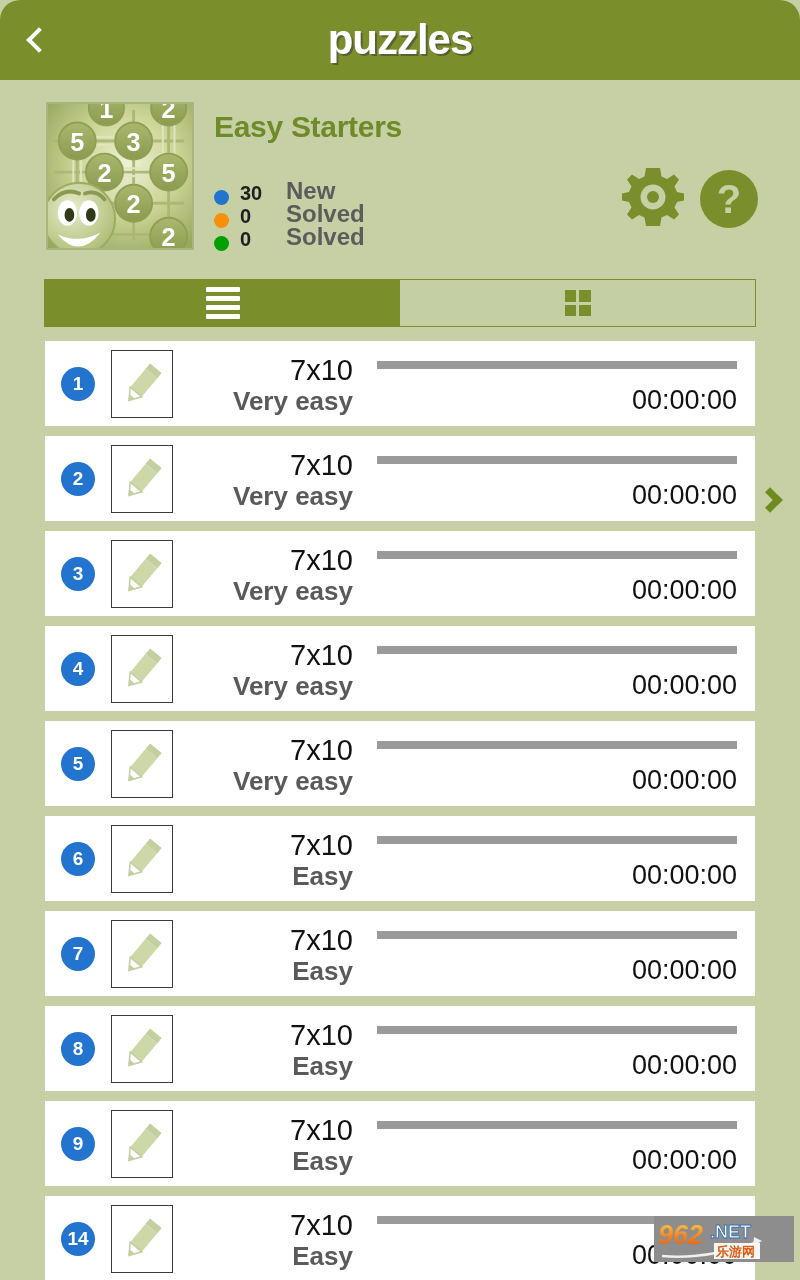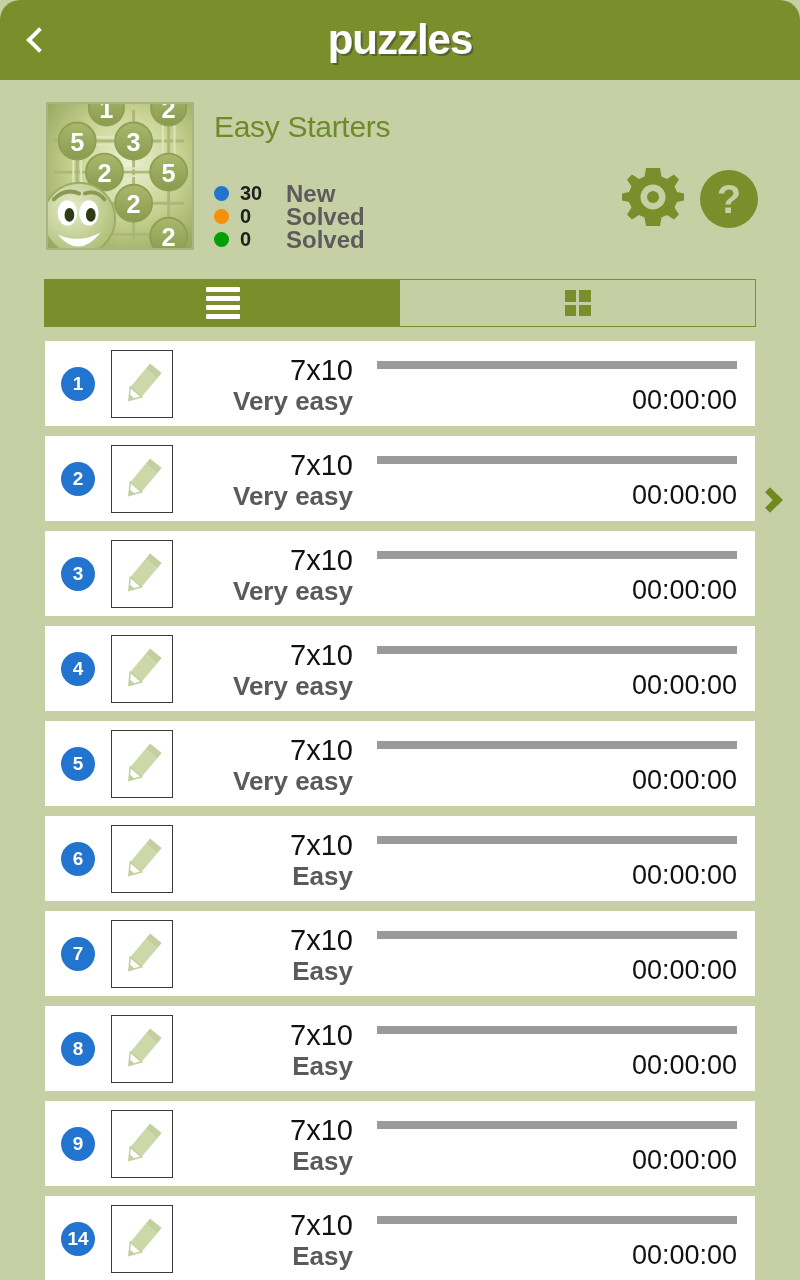--- a/index.html
+++ b/index.html
@@ -90,30 +90,30 @@
   }
   .thumb svg { display: block; width: 100%; height: 100%; }
 
   .collection-body {
     margin-left: 20px;
     padding-top: 8px;
     flex: 1 1 auto;
   }
   .collection-name {
     font-size: 30px;
-    font-weight: normal;
+    font-weight: bold;
     color: #6f8a28;
     letter-spacing: -0.3px;
   }
   .stats {
     margin-top: 38px;
   }
   .stat-row {
     display: flex;
-    align-items: center;
+    align-items: flex-end;
     height: 23px;
   }
   .stat-dot {
     width: 15px; height: 15px;
     border-radius: 50%;
     flex: 0 0 15px;
   }
   .stat-count {
     width: 46px;
     margin-left: 11px;
@@ -637,14 +637,32 @@
           <div class="progress-track"></div>
           <div class="row-time">00:00:00</div>
         </div>
       </div>
     </div>
 
   <div class="next-arrow">
     <span></span>
   </div>
 
+  <div class="watermark">
+    <svg width="140" height="46" viewBox="0 0 140 46">
+      <rect width="140" height="46" fill="#8d8d8d"></rect>
+      <defs>
+        <linearGradient id="og" x1="0" y1="0" x2="0" y2="1">
+          <stop offset="0%" stop-color="#ffd24a"></stop>
+          <stop offset="55%" stop-color="#f58220"></stop>
+          <stop offset="100%" stop-color="#e05a0c"></stop>
+        </linearGradient>
+      </defs>
+      <text x="4" y="28" font-family="Liberation Sans, sans-serif" font-size="27" font-weight="bold" font-style="italic" fill="url(#og)">962</text>
+      <text x="56" y="22" font-family="Liberation Sans, sans-serif" font-size="18" font-weight="bold" fill="#ffffff" stroke="#2f6fbb" stroke-width="0.8">.NET</text>
+      <path d="M8 40 Q50 44 104 26" stroke="#f0f0f0" stroke-width="2.5" fill="none"></path>
+      <path d="M100 21 L108 25 L99 30 Z" fill="#f0f0f0"></path>
+      <rect x="60" y="27" width="46" height="16" fill="#ffffff" opacity="0.92"></rect>
+      <text x="62" y="40" font-family="DejaVu Sans, sans-serif" font-size="13" font-weight="bold" fill="#e05a0c">乐游网</text>
+    </svg>
+  </div>
 
 </div>
 
 </body></html>

